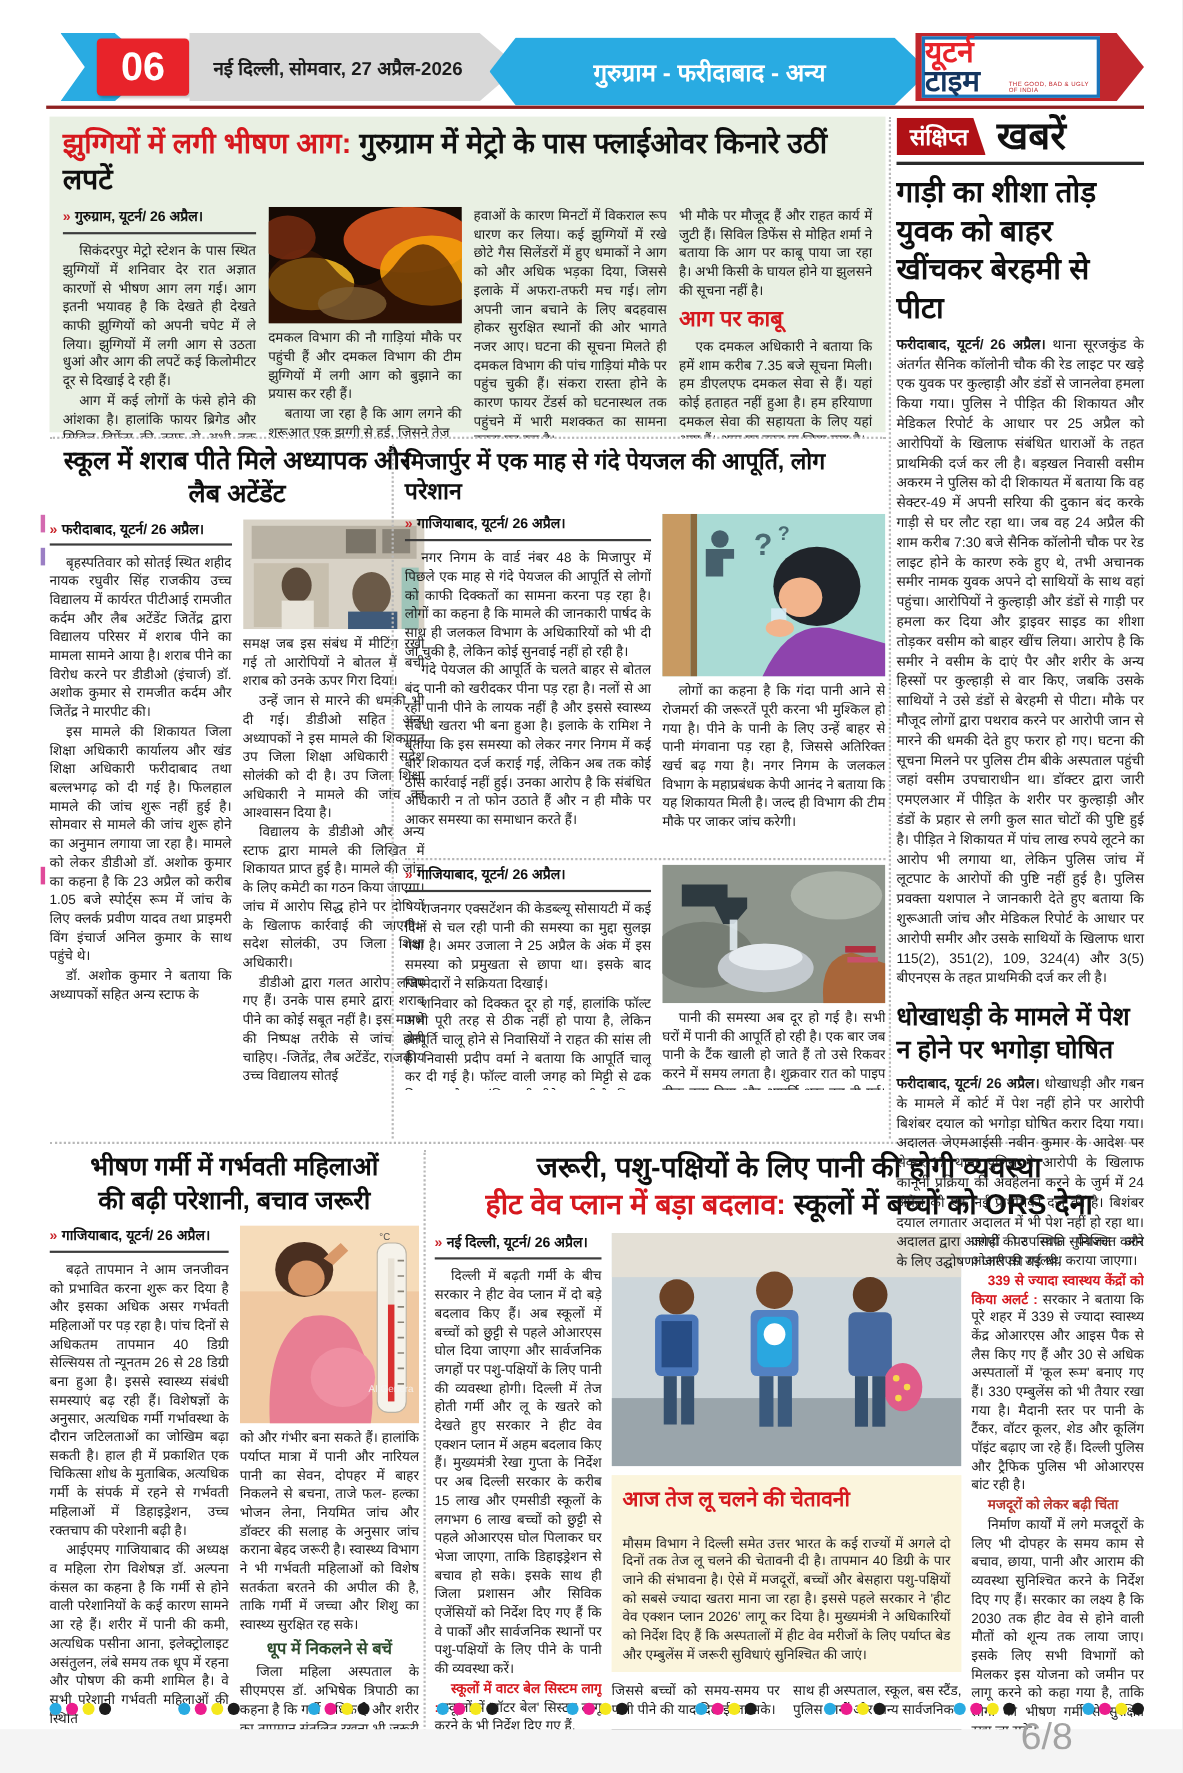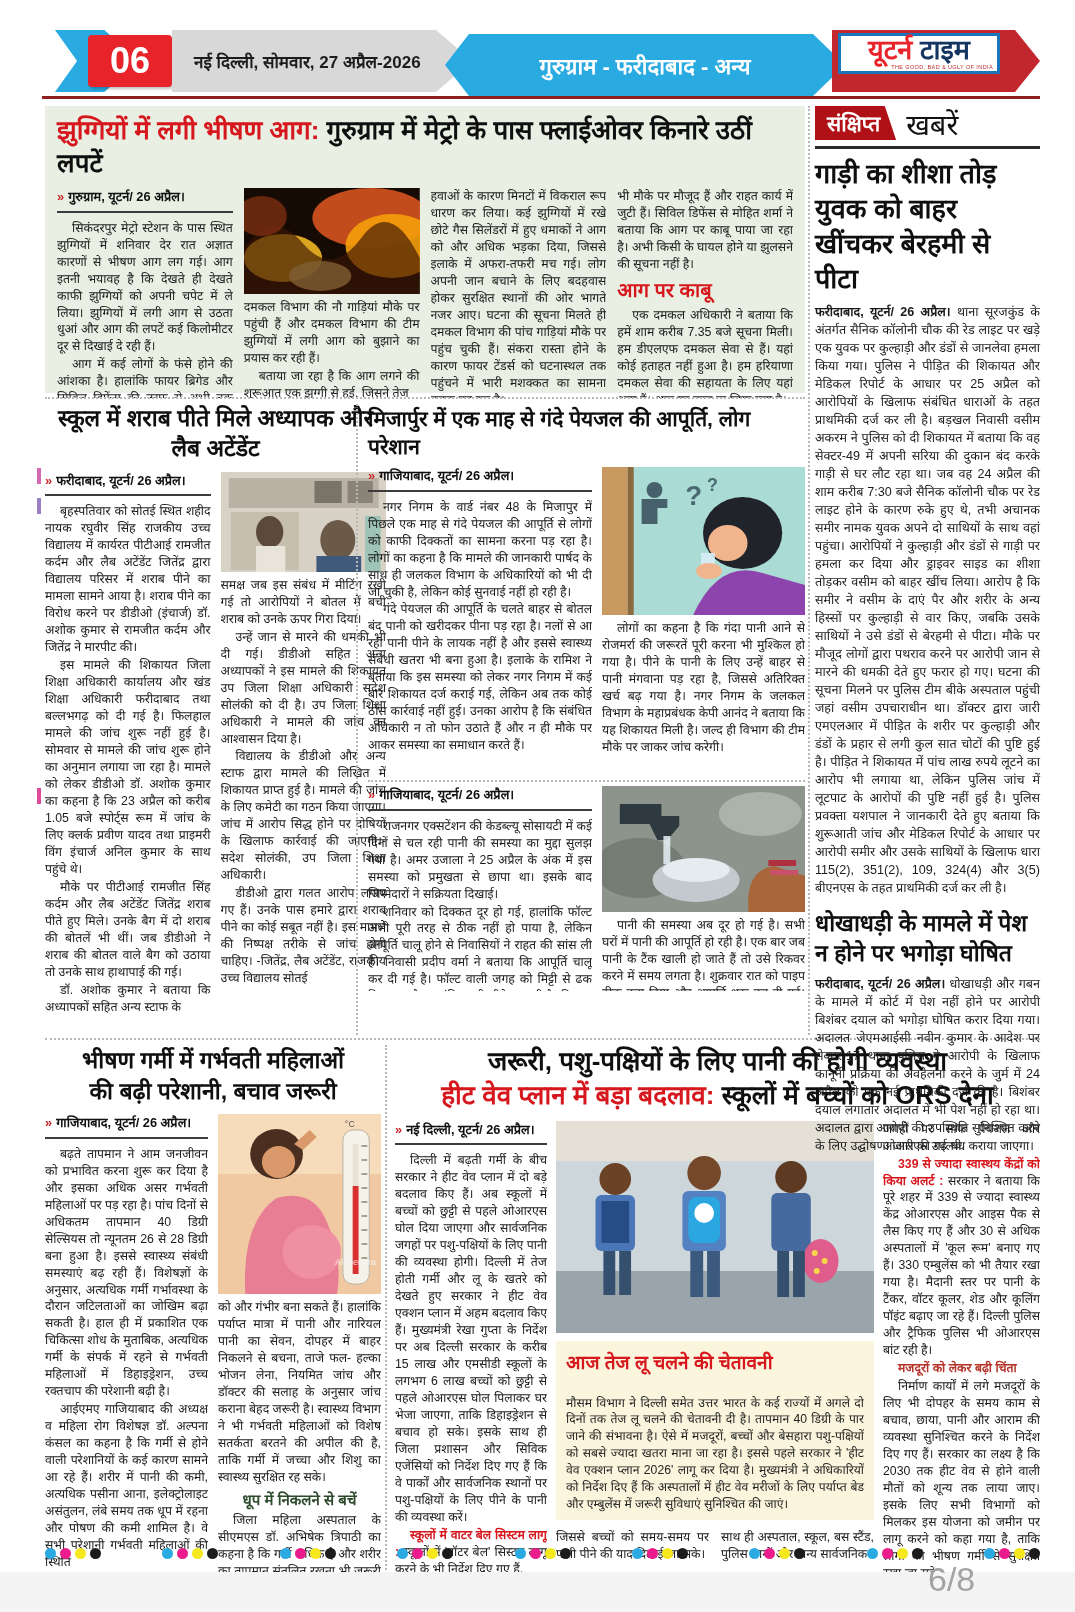--- a/index.html
+++ b/index.html
@@ -4,21 +4,21 @@
 <style>
   html,body{margin:0;padding:0;background:#e8e8e8;font-family:"Liberation Sans","DejaVu Sans",sans-serif;}
   .page{position:relative;width:1075px;height:1612px;background:#ffffff;overflow:hidden;margin:0 auto;}
   .abs{position:absolute;}
   
   .hdr-chev{left:55px;top:30px;width:85px;height:62px;background:#29abe2;clip-path:polygon(0 0,58% 0,100% 50%,58% 100%,0 100%,26% 50%);}
   .hdr-num{left:88px;top:35px;width:84px;height:52px;background:#e8232a;border-radius:4px;color:#fff;font-weight:bold;font-size:36px;display:flex;align-items:center;justify-content:center;box-shadow:2px 2px 3px rgba(0,0,0,.25);}
   .hdr-gray{left:172px;top:30px;width:300px;height:62px;background:#d8d8d8;clip-path:polygon(0 0,88% 0,100% 50%,88% 100%,0 100%);display:flex;align-items:center;padding-left:22px;box-sizing:border-box;font-weight:bold;font-size:17px;color:#1c1c1c;}
   .hdr-blue{left:445px;top:34px;width:400px;height:62px;background:#29abe2;clip-path:polygon(6% 0,92% 0,100% 50%,92% 100%,6% 100%,0 50%);display:flex;align-items:center;justify-content:center;color:#fff;font-weight:bold;font-size:22px;}
   .hdr-redband{left:832px;top:30px;width:208px;height:62px;background:#c1272d;clip-path:polygon(0 0,88% 0,100% 50%,88% 100%,0 100%);}
-  .hdr-mast{left:838px;top:33px;width:162px;height:41px;background:#fff;border:3px solid #1b75bb;box-sizing:border-box;display:flex;flex-direction:column;align-items:center;justify-content:center;}
+  .hdr-mast{left:838px;top:33px;width:162px;height:56px;background:#fff;border:3px solid #1b75bb;box-sizing:border-box;display:flex;align-items:center;justify-content:center;}
   .mast-line{font-weight:bold;font-size:27px;line-height:1;}
   .mast-red{color:#e8232a;} .mast-blue{color:#14355f;}
   .mast-tag{font-size:5.5px;color:#c1272d;letter-spacing:.4px;align-self:flex-end;padding-right:4px;}
   .hdr-rule{left:42px;top:96px;width:998px;height:3px;background:#8e2020;}
   
   .vdot{border-left:2px dotted #b8b8b8;width:0;}
   .hdot{border-top:2px dotted #b8b8b8;height:0;}
   .regmark{width:4px;}
   
   .col{font-size:12.3px;line-height:1.38;text-align:justify;color:#1b1b1b;overflow:hidden;}
@@ -57,21 +57,21 @@
   .hc1{width:152px;} .hcm{width:318px;} .hc3{width:157px;}
   .warnbox{background:#fbf5dd;padding:8px 10px;margin-top:8px;}
   .warn-title{color:#d6181e;font-weight:bold;font-size:19px;margin-bottom:20px;}
   .warn-text{font-size:12.2px;line-height:1.38;text-align:justify;color:#222;}
   .snips{display:flex;gap:12px;margin-top:9px;border-bottom:2px solid #333;padding-bottom:8px;}
   .snips .col{flex:1;}
   
   .sidebar{left:815px;top:106px;width:225px;height:930px;}
   .badge-row{display:flex;align-items:flex-end;gap:10px;border-bottom:3px solid #2a2a2a;padding-bottom:6px;margin-bottom:8px;}
   .badge-red{background:#b01116;color:#fff;font-weight:bold;font-size:21px;padding:3px 16px 3px 12px;clip-path:polygon(0 0,86% 0,100% 100%,0 100%);}
-  .badge-black{font-weight:normal;font-size:29px;color:#111;line-height:1;}
+  .badge-black{font-weight:bold;font-size:35px;color:#111;line-height:1;}
   .side-head1{font-weight:bold;font-size:27px;line-height:1.3;color:#0f0f0f;margin:4px 0 6px 0;}
   .side-head2{font-weight:bold;font-size:23px;line-height:1.3;color:#0f0f0f;margin:12px 0 6px 0;}
   .side-body{font-size:12.6px;line-height:1.43;text-align:justify;color:#1b1b1b;}
   
   .dotsrow{left:45px;top:1548px;width:995px;display:flex;justify-content:space-between;}
   .dotgrp{display:flex;gap:4px;}
   .dot{width:11px;height:11px;border-radius:50%;}
   .d-c{background:#29abe2;} .d-m{background:#ec1c8d;} .d-y{background:#f5e81c;} .d-k{background:#1c1c1c;}
   .footband{left:0;top:1572px;width:1075px;height:40px;background:#f4f4f4;}
   .pageind{left:928px;top:1560px;font-size:34px;color:#a3a3a3;z-index:3;}
@@ -137,21 +137,20 @@
 
   <div class="abs art-school">
     <div class="school-head hl">
       <div>स्कूल में शराब पीते मिले अध्यापक और लैब अटेंडेंट</div>
     </div>
     <div class="school-cols">
       <div class="col">
         <span class="byline"><span class="bmark">»</span><span>फरीदाबाद, यूटर्न/ 26 अप्रैल।</span></span>
         <p>बृहस्पतिवार को सोतई स्थित शहीद नायक रघुवीर सिंह राजकीय उच्च विद्यालय में कार्यरत पीटीआई रामजीत कर्दम और लैब अटेंडेंट जितेंद्र द्वारा विद्यालय परिसर में शराब पीने का मामला सामने आया है। शराब पीने का विरोध करने पर डीडीओ (इंचार्ज) डॉ. अशोक कुमार से रामजीत कर्दम और जितेंद्र ने मारपीट की।</p>
         <p>इस मामले की शिकायत जिला शिक्षा अधिकारी कार्यालय और खंड शिक्षा अधिकारी फरीदाबाद तथा बल्लभगढ़ को दी गई है। फिलहाल मामले की जांच शुरू नहीं हुई है। सोमवार से मामले की जांच शुरू होने का अनुमान लगाया जा रहा है। मामले को लेकर डीडीओ डॉ. अशोक कुमार का कहना है कि 23 अप्रैल को करीब 1.05 बजे स्पोर्ट्स रूम में जांच के लिए क्लर्क प्रवीण यादव तथा प्राइमरी विंग इंचार्ज अनिल कुमार के साथ पहुंचे थे।</p>
-        <p>मौके पर पीटीआई रामजीत सिंह कर्दम और लैब अटेंडेंट जितेंद्र शराब पीते हुए मिले। उनके बैग में दो शराब की बोतलें भी थीं। जब डीडीओ ने शराब की बोतल वाले बैग को उठाया तो उनके साथ हाथापाई की गई।</p>
         <p>डॉ. अशोक कुमार ने बताया कि अध्यापकों सहित अन्य स्टाफ के</p>
       </div>
       <div class="col">
         <div class="imgwrap">
           <svg class="ph" viewBox="0 0 170 100" preserveAspectRatio="none" height="100">
             <rect width="170" height="100" fill="#d8d2c6"></rect>
             <rect x="8" y="6" width="154" height="30" fill="#b9b2a4"></rect>
             <rect x="96" y="9" width="28" height="22" fill="#7a7468"></rect>
             <rect x="130" y="9" width="26" height="22" fill="#8a8478"></rect>
             <rect x="10" y="40" width="70" height="58" fill="#c7bfae"></rect>

